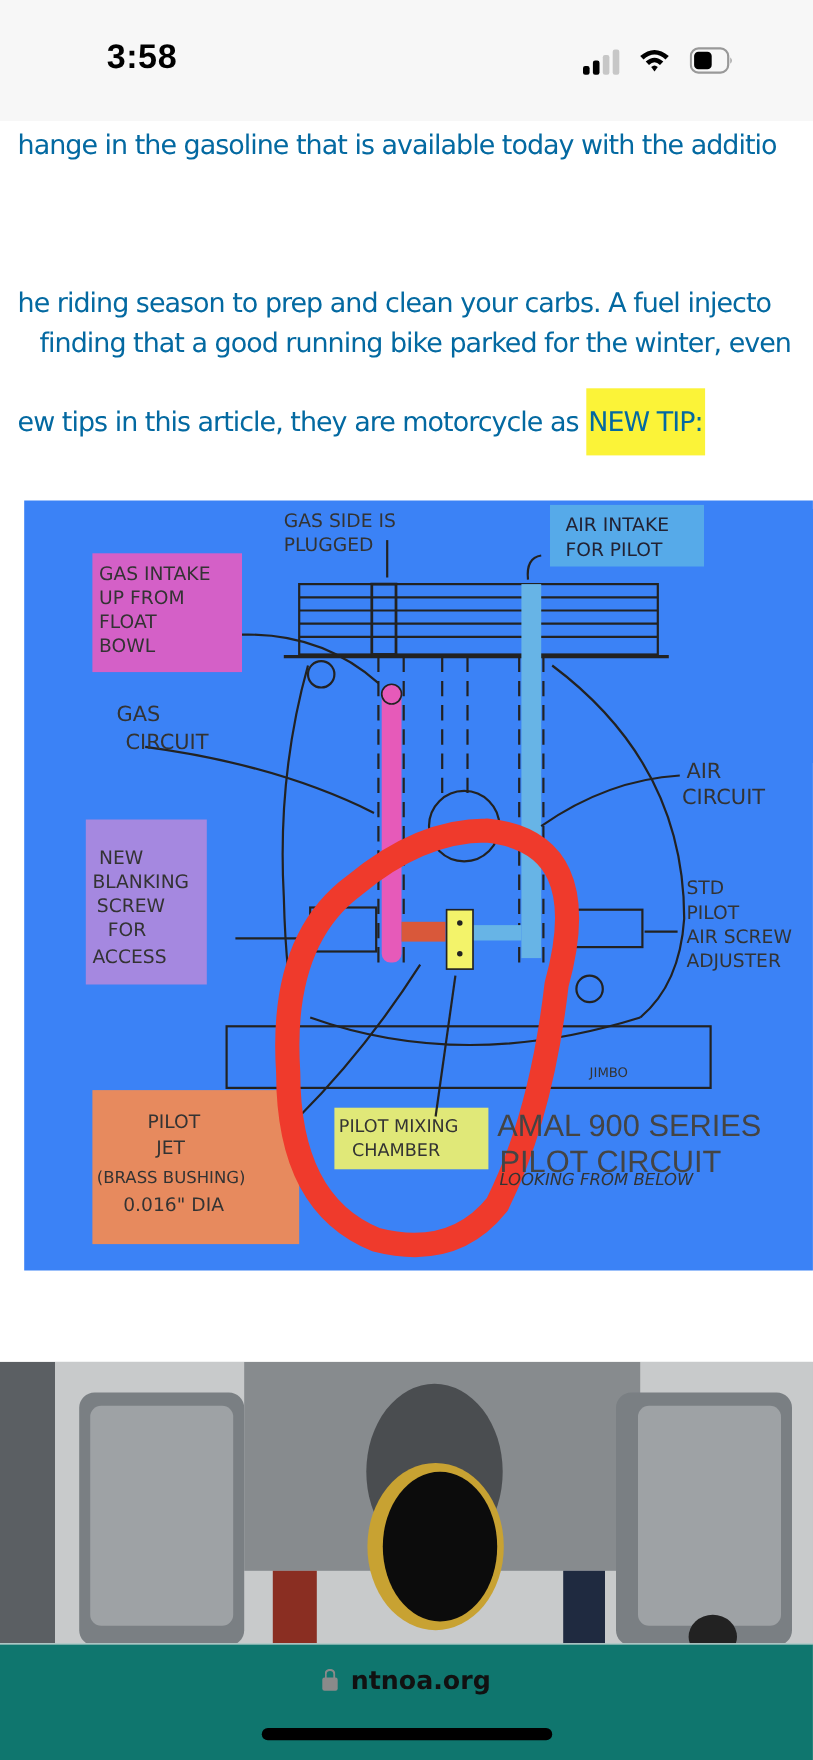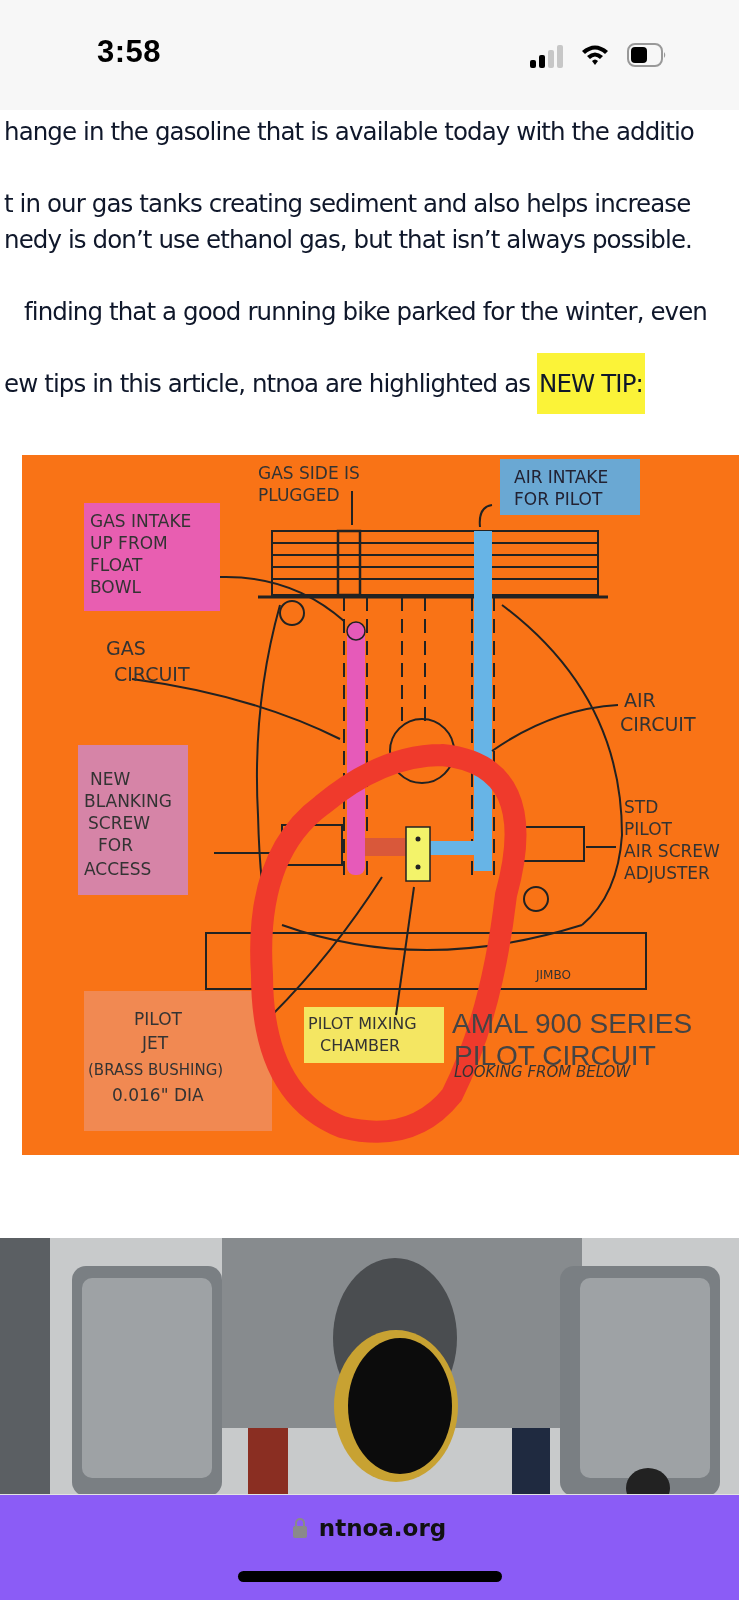--- a/index.html
+++ b/index.html
@@ -10,34 +10,34 @@
   .status-bar { position: absolute; top: 0; left: 0; width: 739px; height: 110px; background: #f7f7f7; }
   .status-time { position: absolute; left: 97px; top: 34px; font-family: "Liberation Sans", sans-serif; font-weight: 700; font-size: 31px; letter-spacing: 0.5px; }
   .signal { position: absolute; left: 530px; top: 44px; width: 36px; height: 24px; }
   .signal span { position: absolute; bottom: 0; width: 6px; border-radius: 2px; background: #000; }
   .signal span.dim { background: #c7c7c7; }
   .wifi { position: absolute; left: 580px; top: 42px; width: 30px; height: 26px; }
   .battery { position: absolute; left: 627px; top: 42px; width: 40px; height: 26px; }
 
   
   .article { position: absolute; top: 112px; left: 0; width: 739px; height: 320px; overflow: hidden; background: #fff; }
-  .article-line { position: absolute; left: 4px; white-space: nowrap; font-family: "DejaVu Sans", sans-serif; font-size: 24.5px; line-height: 36px; color: #0f172a; letter-spacing: -0.9px; }
+  .article-line { position: absolute; left: 16px; white-space: nowrap; font-family: "DejaVu Sans", sans-serif; font-size: 24.5px; line-height: 36px; color: #0369a1; letter-spacing: -0.9px; }
   .highlight { background: #fbf338; padding: 16px 2px; }
 
   
-  .diagram { position: absolute; top: 455px; left: 22px; width: 717px; height: 700px; background: #f97316; }
+  .diagram { position: absolute; top: 455px; left: 22px; width: 717px; height: 700px; background: #3b82f6; }
   .diagram svg { width: 100%; height: 100%; }
   .hand { font-family: "DejaVu Sans", sans-serif; fill: #333; }
 
   
   .photo { position: absolute; top: 1238px; left: 0; width: 739px; height: 256px; overflow: hidden; background: #bfc2c4; }
   .photo svg { width: 100%; height: 100%; }
 
   
-  .bottom-bar { position: absolute; top: 1494px; left: 0; width: 739px; height: 106px; background: #8b5cf6; border-top: 1px solid #e3e3e3; }
+  .bottom-bar { position: absolute; top: 1494px; left: 0; width: 739px; height: 106px; background: #0f766e; border-top: 1px solid #e3e3e3; }
   .url-wrap { position: absolute; left: 0; width: 739px; top: 20px; text-align: center; }
   .lock-icon { display: inline-block; width: 14px; height: 20px; vertical-align: -2px; margin-right: 12px; position: relative; }
   .lock-icon .shackle { position: absolute; left: 2px; top: 0; width: 10px; height: 10px; border: 2.5px solid #8a8a8a; border-bottom: none; border-radius: 5px 5px 0 0; }
   .lock-icon .body { position: absolute; left: 0; top: 8px; width: 14px; height: 12px; background: #8a8a8a; border-radius: 2px; }
   .url-text { font-family: "DejaVu Sans", sans-serif; font-weight: 700; font-size: 23px; color: #111; }
   .home-indicator { position: absolute; left: 238px; top: 76px; width: 264px; height: 11px; border-radius: 6px; background: #000; }
 </style>
 </head>
 <body>
 
@@ -60,24 +60,23 @@
     <svg viewBox="0 0 40 26" width="40" height="26">
       <rect x="1" y="2" width="34" height="22" rx="7" fill="none" stroke="#999" stroke-width="2"></rect>
       <rect x="4" y="5" width="16" height="16" rx="4" fill="#000"></rect>
       <path d="M37 10 Q39.5 13 37 16 Z" fill="#999"></path>
     </svg>
   </div>
 </div>
 
 <div class="article">
   <div class="article-line" style="top:2px;">hange in the gasoline that is available today with the additio</div>
-  <div class="article-line" style="top:74px;">t in our gas tanks creating sediment and also helps increase</div>
-  <div class="article-line" style="top:110px;">nedy is don’t use ethanol gas, but that isn’t always possible.</div>
+  <div class="article-line" style="top:146px;">he riding season to prep and clean your carbs. A fuel injecto</div>
   <div class="article-line" style="top:182px;padding-left:20px;">finding that a good running bike parked for the winter, even</div>
-  <div class="article-line" style="top:254px;"><span>ew tips in this article, ntnoa are highlighted as </span><span class="highlight">NEW TIP:</span></div>
+  <div class="article-line" style="top:254px;"><span>ew tips in this article, they are motorcycle as </span><span class="highlight">NEW TIP:</span></div>
 </div>
 
 <div class="diagram">
   <svg viewBox="0 0 717 700" xmlns="http://www.w3.org/2000/svg">
 
     <rect x="62" y="48" width="136" height="108" fill="#e55cc2" opacity="0.9"></rect>
     <rect x="478" y="4" width="140" height="56" fill="#5aaee8" opacity="0.9"></rect>
     <rect x="56" y="290" width="110" height="150" fill="#c98ad8" opacity="0.75"></rect>
     <rect x="62" y="536" width="188" height="140" fill="#f08a55" opacity="0.95"></rect>
     <rect x="282" y="552" width="140" height="56" fill="#f3f36a" opacity="0.9"></rect>

